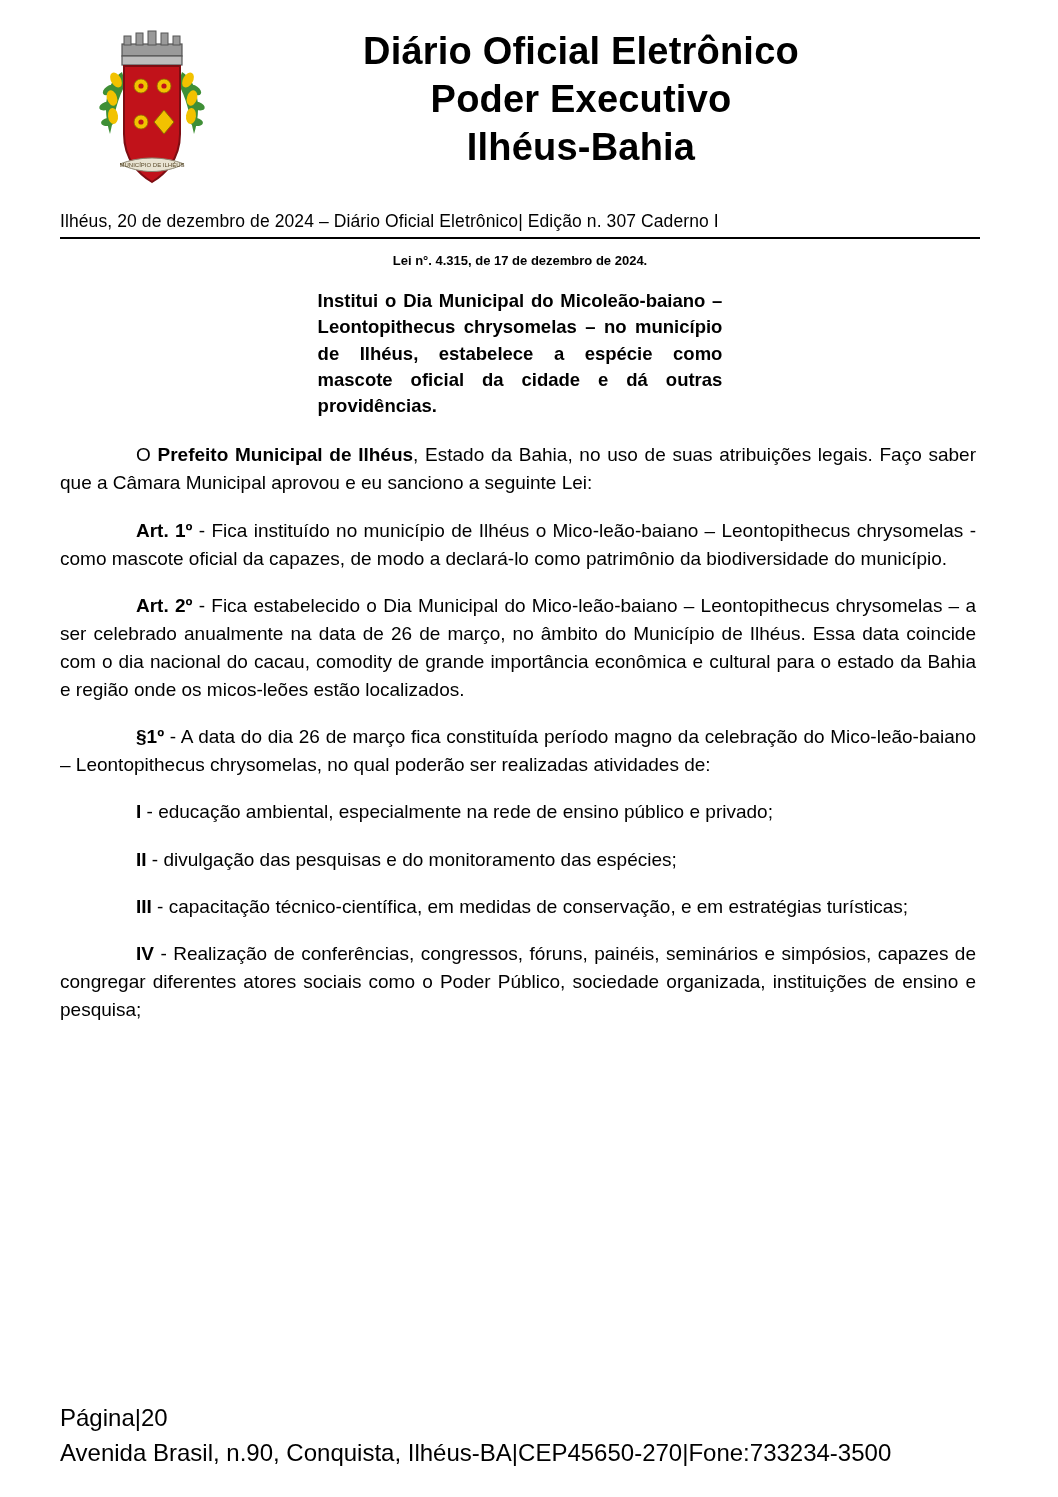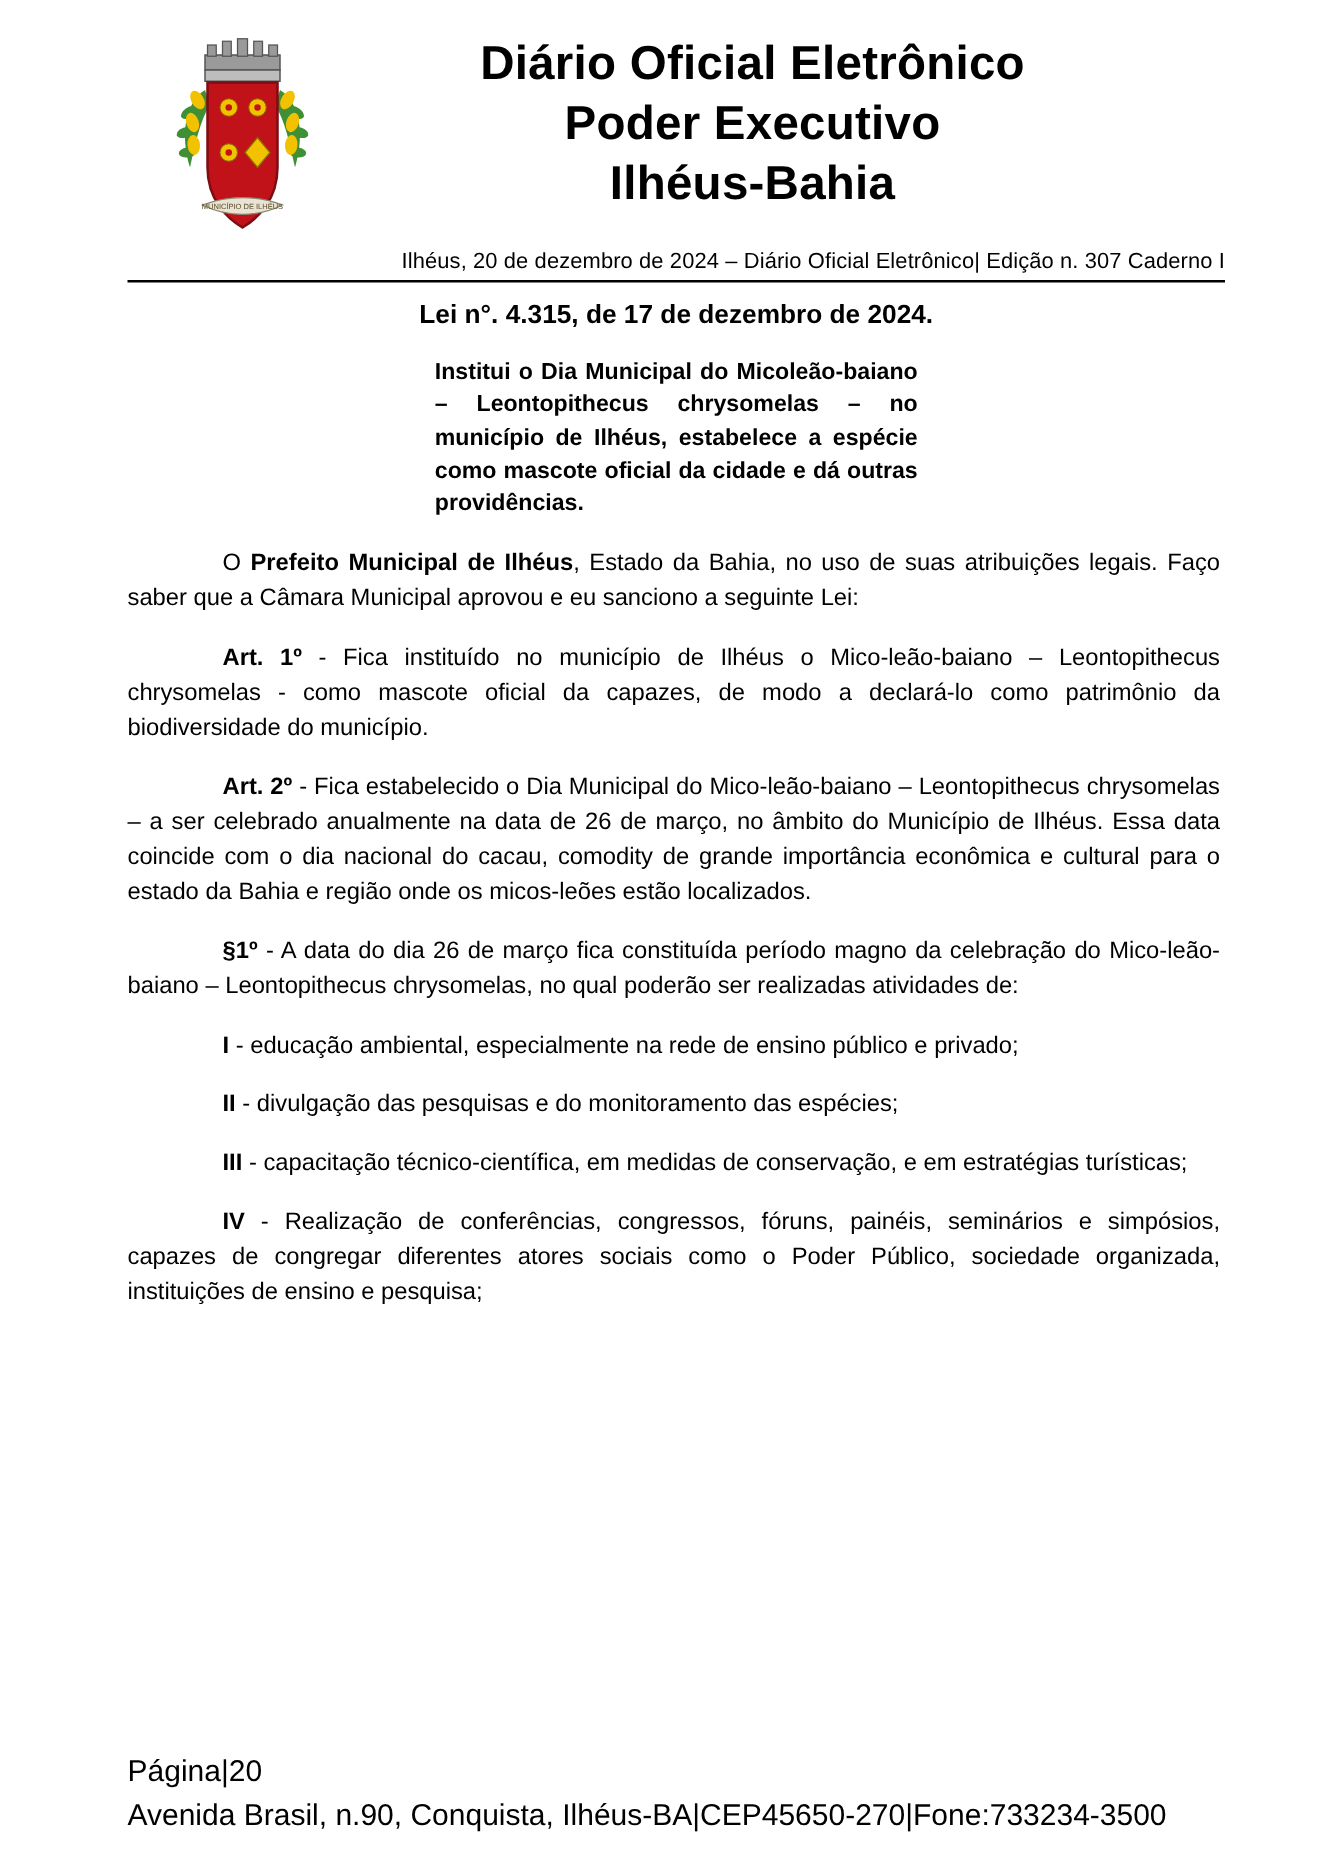--- a/index.html
+++ b/index.html
@@ -11,21 +11,21 @@
     width: 1058px;
     min-height: 1497px;
     font-family: "Liberation Sans", sans-serif;
     color: #000000;
     position: relative;
   }
   .page {
     width: 1058px;
     min-height: 1497px;
     box-sizing: border-box;
-    padding: 28px 78px 20px 102px;
+    padding: 28px 78px 20px 60px;
     position: relative;
     display: flex;
     flex-direction: column;
     border-radius: 25px;
   }
 
   
   .masthead {
     display: flex;
     align-items: flex-start;
@@ -47,33 +47,33 @@
     padding-right: 34px;
   }
   .titles .t {
     font-weight: bold;
     font-size: 38px;
     line-height: 1.26;
     letter-spacing: 0.2px;
     white-space: nowrap;
   }
   .subline {
-    text-align: right;
+    text-align: left;
     font-size: 17.5px;
-    margin-top: 0;
+    margin-top: 13px;
     padding-bottom: 5px;
     border-bottom: 2.5px solid #000;
     letter-spacing: 0.1px;
   }
 
   
   .lawtitle {
     text-align: center;
     font-weight: bold;
-    font-size: 21px;
+    font-size: 13px;
     margin-top: 14px;
   }
 
   
   .ementa-wrap {
     display: flex;
     justify-content: center;
     margin-top: 20px;
   }
   .ementa {

